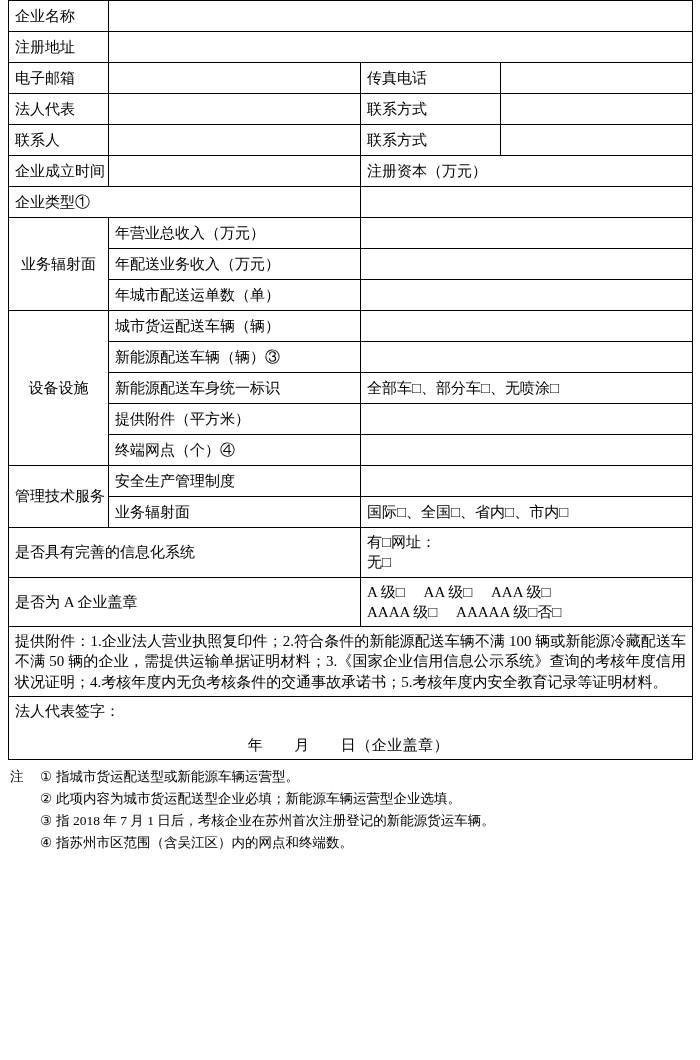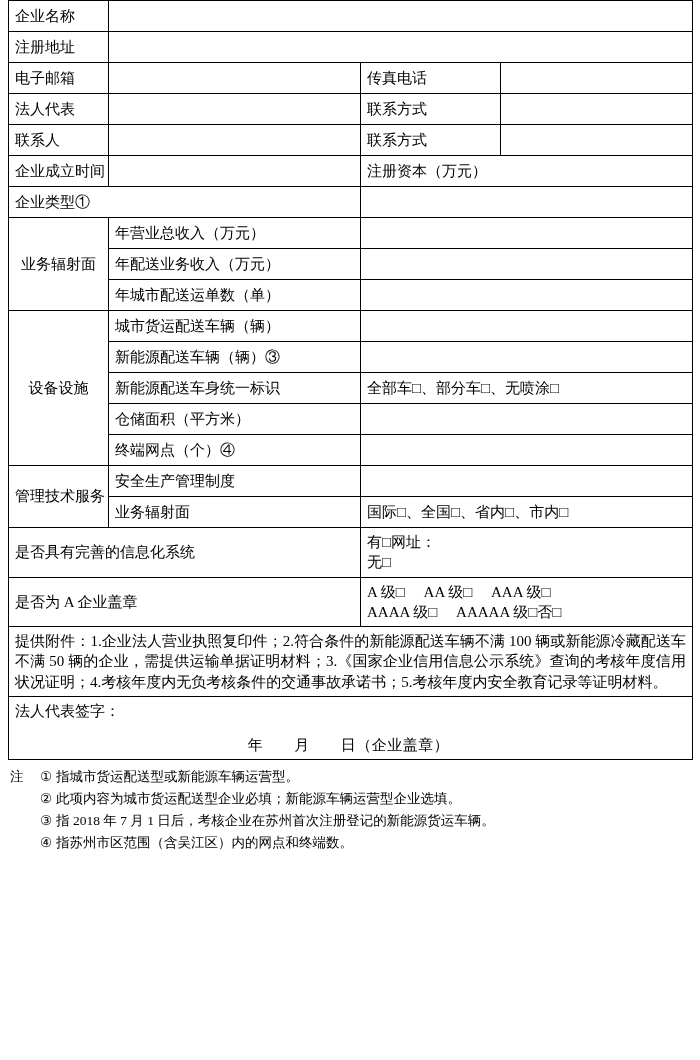--- a/index.html
+++ b/index.html
@@ -175,21 +175,21 @@
         <td class="label tall">新能源配送车辆（辆）③</td>
         <td class="blank tall" colspan="2"></td>
       </tr>
 
       <tr>
         <td class="label tall">新能源配送车身统一标识</td>
         <td class="label box-line tall" colspan="2">全部车□、部分车□、无喷涂□</td>
       </tr>
 
       <tr>
-        <td class="label tall">仓储面积（平方米）</td>
+        <td class="label tall">提供附件（平方米）</td>
         <td class="blank tall" colspan="2"></td>
       </tr>
 
       <tr>
         <td class="label tall">终端网点（个）④</td>
         <td class="blank tall" colspan="2"></td>
       </tr>
 
       <tr>
         <td class="label cell-mid tall" rowspan="2">管理技术服务</td>

